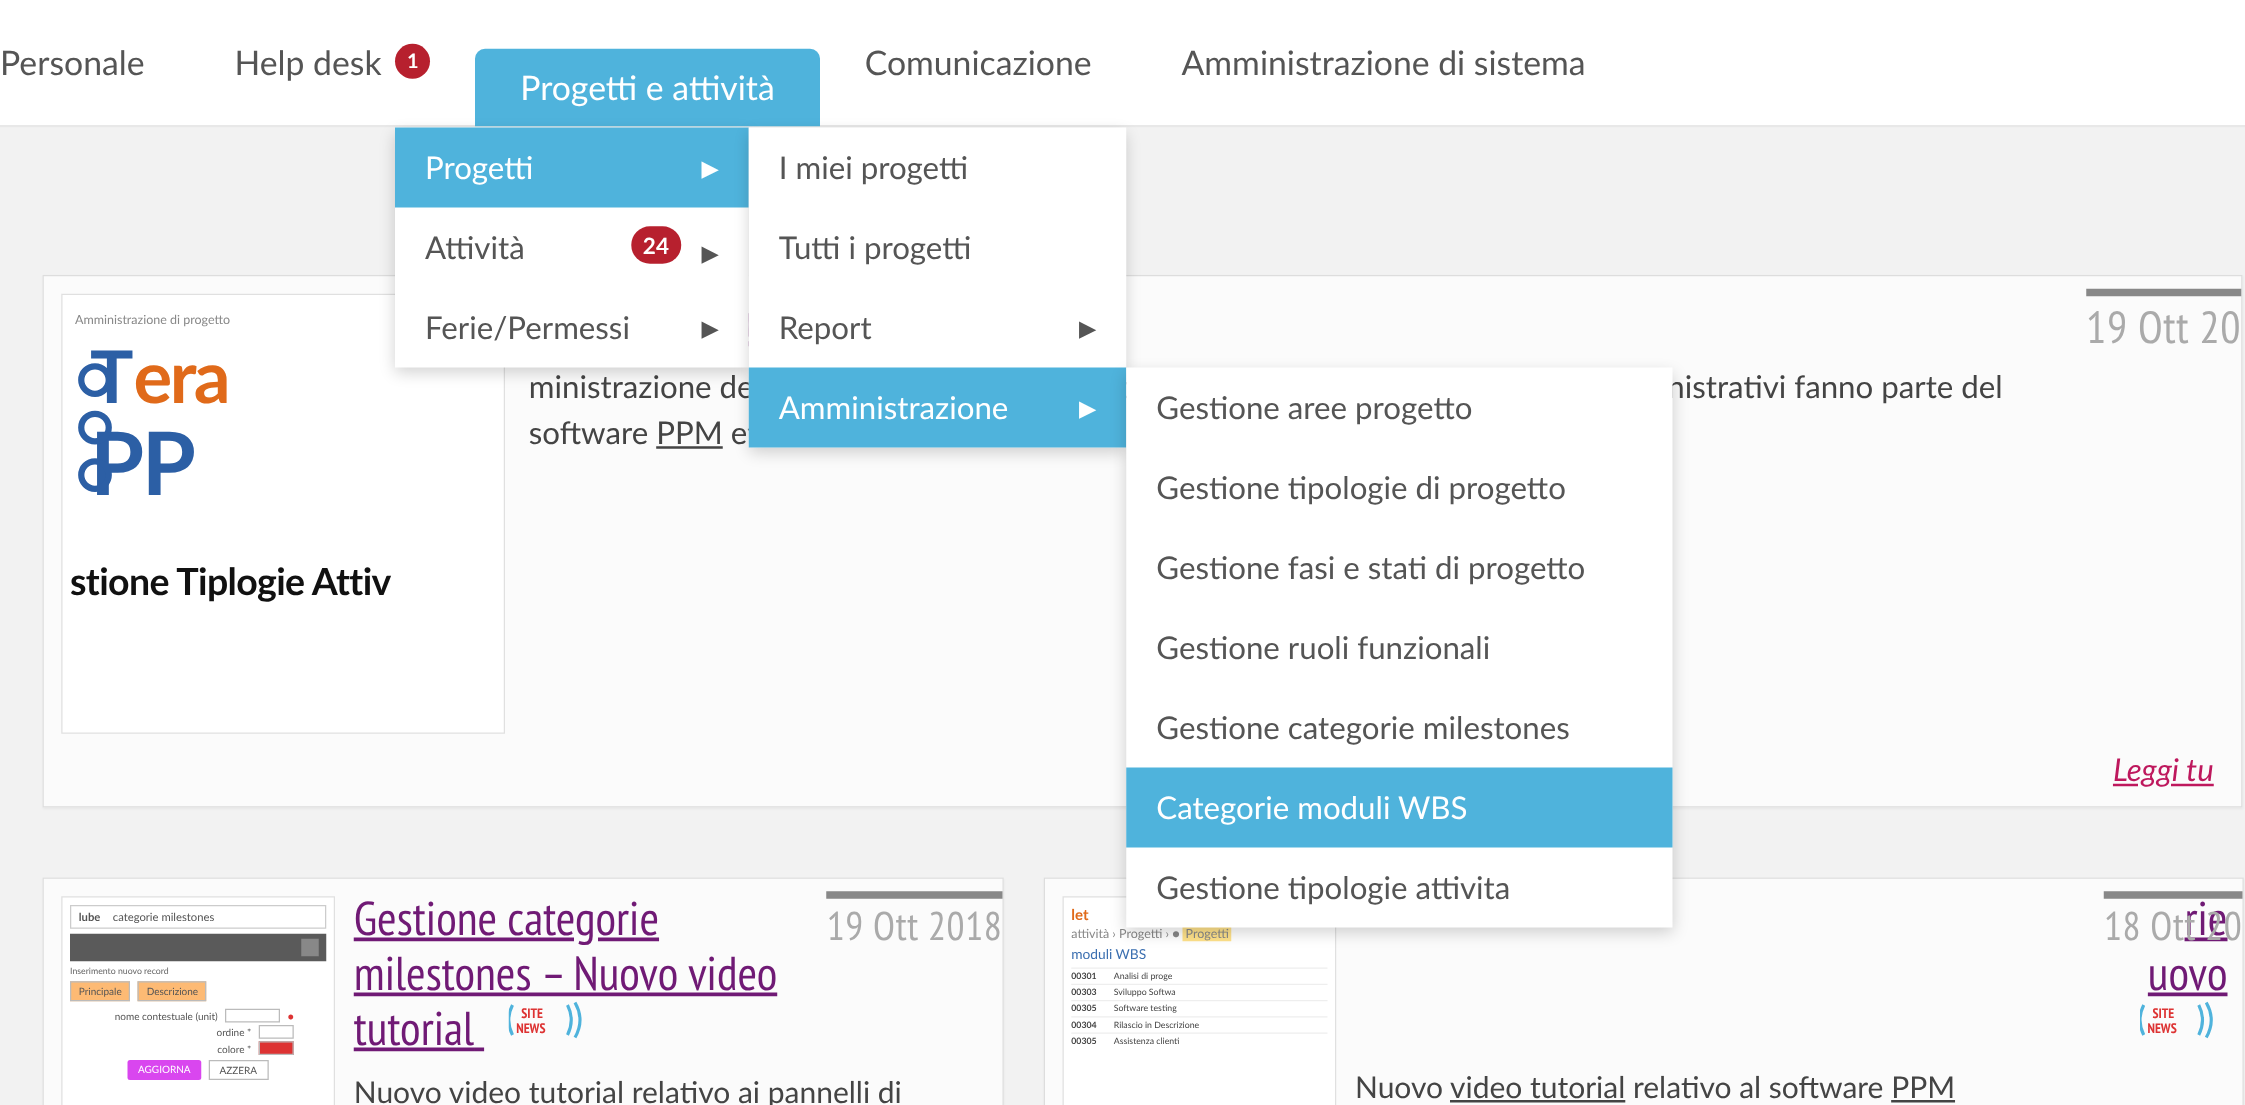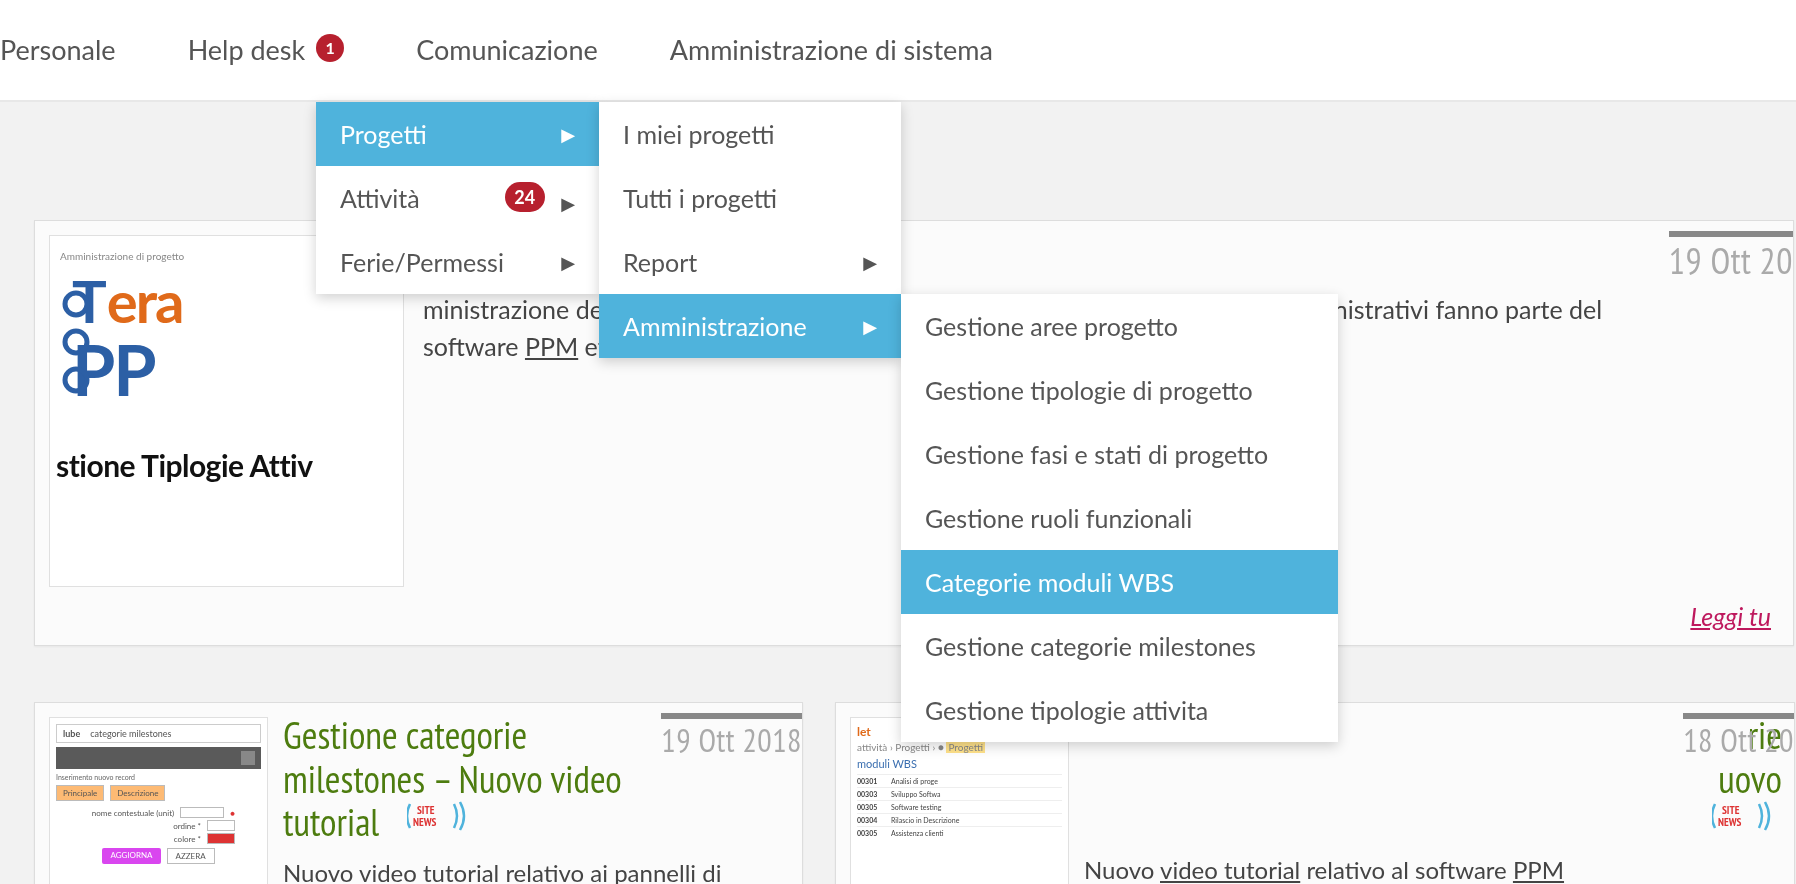--- a/index.html
+++ b/index.html
@@ -120,24 +120,25 @@
     color: #aaa;
     border-top: 6px solid #888;
     padding-top: 0;
     letter-spacing: 0.5px;
   }
   .card.bl .card-date, .card.br .card-date { font-size: 32px; }
 
   .card-title {
     font-family: "PT Sans Narrow", "Arial Narrow", sans-serif;
     font-size: 42px;
-    color: #4d7c0f;
+    color: #701a75;
     line-height: 1.15;
     margin-bottom: 12px;
     max-width: 540px;
+    text-decoration: underline;
   }
   .card.bl .card-title, .card.br .card-title { font-size: 38px; max-width: 350px; }
 
   .card-text {
     font-size: 25px;
     color: #444;
     line-height: 1.45;
     max-width: 1200px;
   }
   .card.bl .card-text, .card.br .card-text { font-size: 24px; max-width: 520px; }
@@ -195,20 +196,21 @@
 </style>
 </head>
 <body>
 
 <div class="topnav">
   <div class="nav-item personale">Personale</div>
   <div class="nav-item">
     <span>Help desk</span>
     <span class="badge-red">1</span>
   </div>
+  <div class="nav-item active" style="margin-left:0;">Progetti e attività</div>
   <div class="nav-item">Comunicazione</div>
   <div class="nav-item">Amministrazione di sistema</div>
 </div>
 
 <div class="menu menu-col1">
   <div class="menu-row active">
     <span>Progetti</span>
     <span class="arrow">▶</span>
   </div>
   <div class="menu-row">
@@ -247,25 +249,25 @@
     </div>
   <div class="menu-row">
       <span>Gestione tipologie di progetto</span>
     </div>
   <div class="menu-row">
       <span>Gestione fasi e stati di progetto</span>
     </div>
   <div class="menu-row">
       <span>Gestione ruoli funzionali</span>
     </div>
+  <div class="menu-row">
+      <span>Gestione categorie milestones</span>
+    </div>
   <div class="menu-row active">
       <span>Categorie moduli WBS</span>
-    </div>
-  <div class="menu-row">
-      <span>Gestione categorie milestones</span>
     </div>
   <div class="menu-row">
       <span>Gestione tipologie attivita</span>
     </div>
 </div>
 
 <div class="content">
 
   <div class="card top">
     <div class="thumb">

